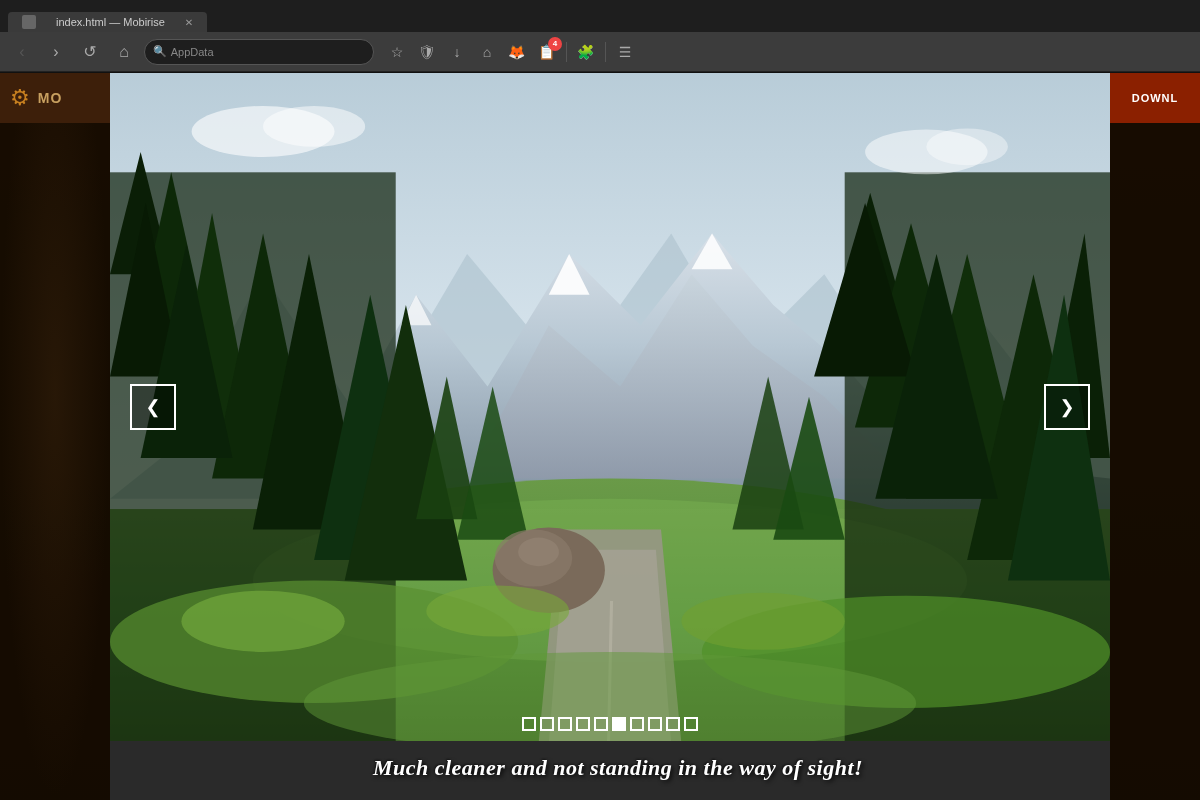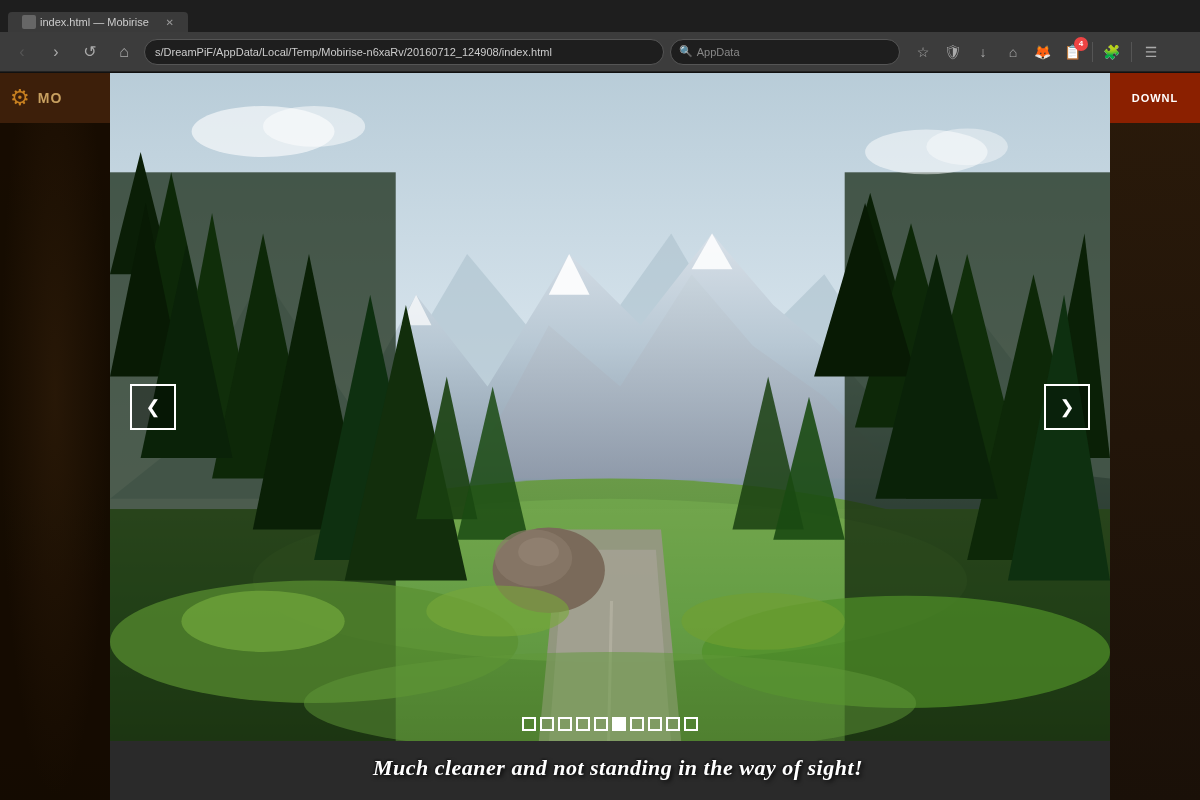--- a/index.html
+++ b/index.html
@@ -22,21 +22,21 @@
 
     .browser-tab {
       background: #3a3a3a;
       color: #ccc;
       font-size: 11px;
       padding: 3px 14px;
       border-radius: 4px 4px 0 0;
       min-width: 180px;
       display: flex;
       align-items: center;
-      gap: 4px;
+      gap: 20px;
     }
 
     .browser-tab .tab-favicon {
       width: 14px;
       height: 14px;
       background: #666;
       border-radius: 2px;
       flex-shrink: 0;
     }
 
@@ -219,21 +219,21 @@
       inset: 0;
       background: 
         radial-gradient(ellipse at 50% 40%, rgba(80,50,20,0.3) 0%, transparent 70%);
     }
 
     .right-panel {
       width: 90px;
       background: linear-gradient(to bottom, #2a1a0a 0%, #1a1008 100%);
       height: 100%;
       display: flex;
-      flex-direction: row;
+      flex-direction: column;
       position: relative;
       z-index: 2;
     }
 
     .download-btn {
       background: #8b2000;
       color: white;
       font-size: 11px;
       font-weight: bold;
       letter-spacing: 1px;
@@ -373,23 +373,20 @@
       <span class="tab-close">✕</span>
     </div>
   </div>
 
   <div class="browser-toolbar">
     <button class="nav-btn disabled">‹</button>
     <button class="nav-btn">›</button>
     <button class="nav-btn">↺</button>
     <button class="nav-btn">⌂</button>
 
-    <div class="address-bar">
-      <span class="address-text">s/DreamPiF/AppData/Local/Temp/Mobirise-n6xaRv/20160712_124908/index.html</span>
-    </div>
 
     <div class="search-bar">
       <span class="search-icon-small">🔍</span>
       <span class="search-input-display">AppData</span>
     </div>
 
     <div class="toolbar-right">
       <button class="toolbar-icon-btn">☆</button>
       <button class="toolbar-icon-btn">🛡</button>
       <button class="toolbar-icon-btn">↓</button>

